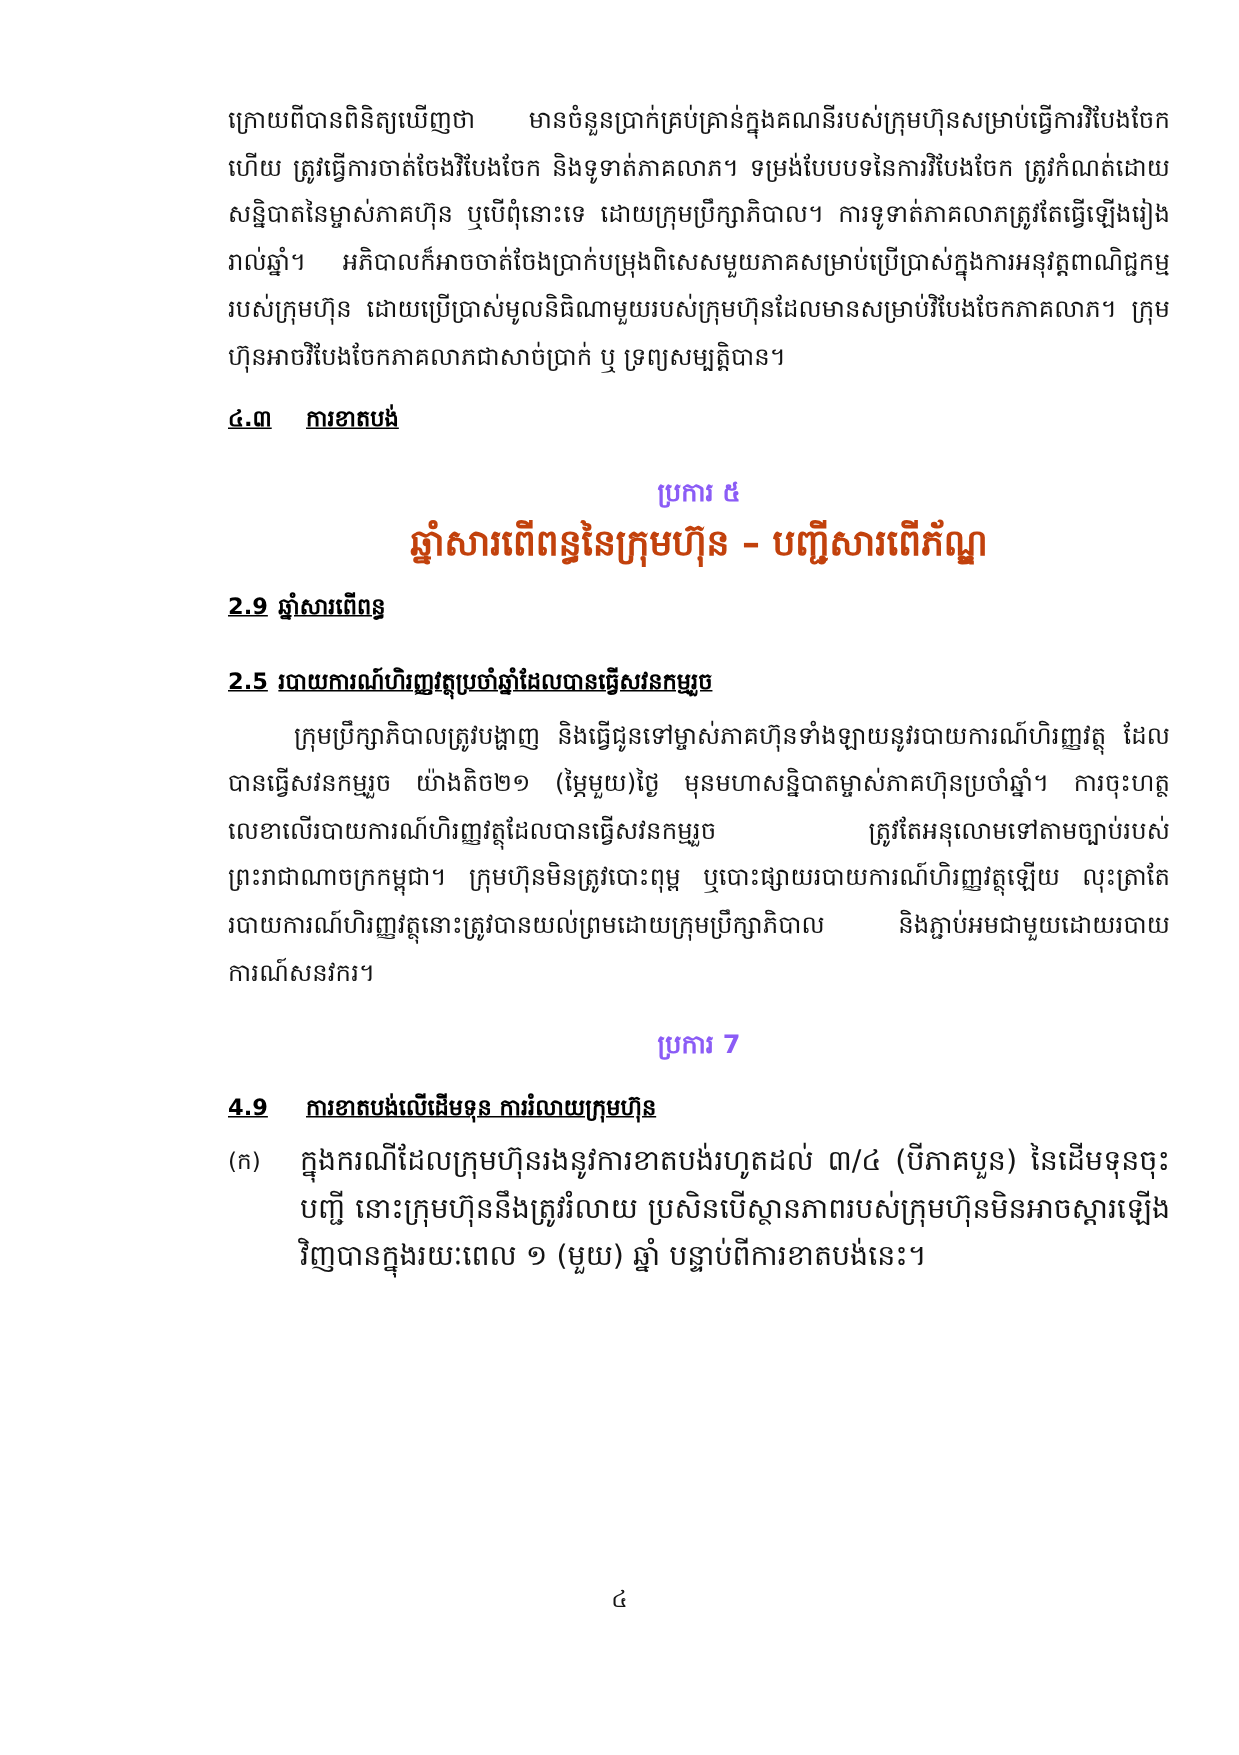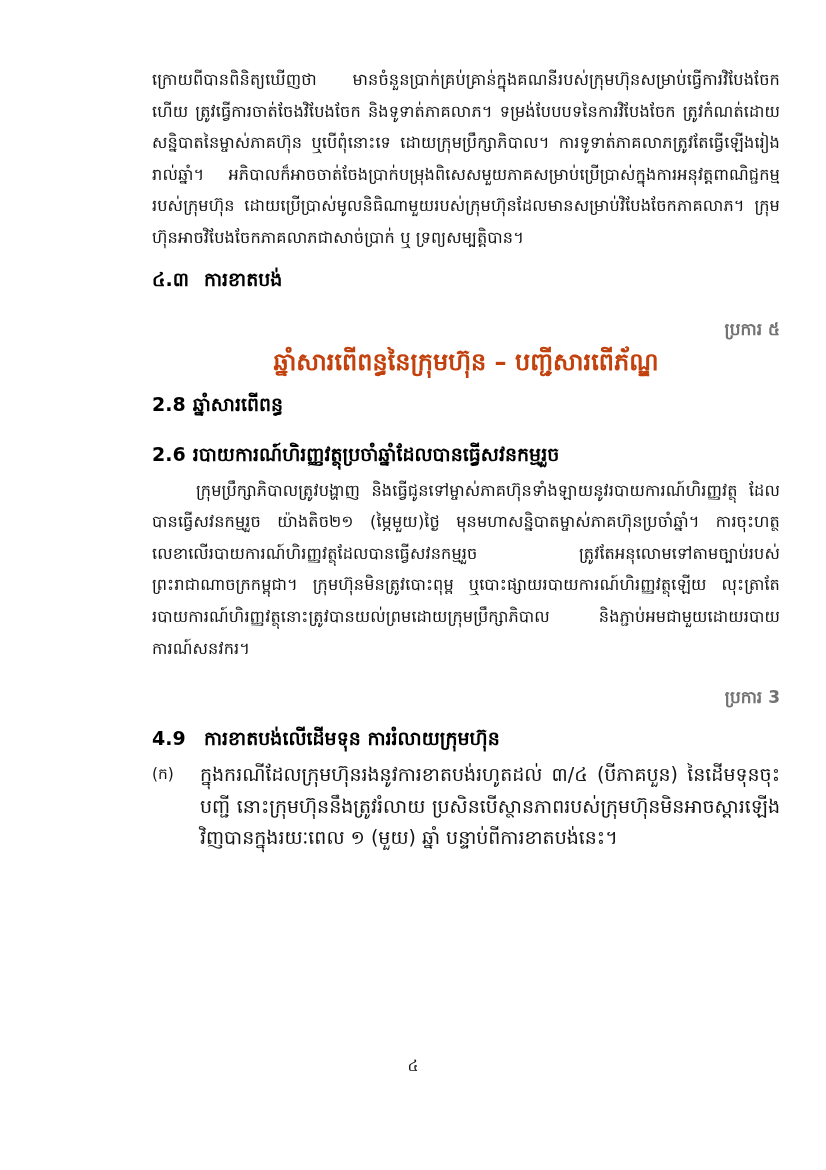--- a/index.html
+++ b/index.html
@@ -41,25 +41,26 @@
   }
 
   .para.indent {
     text-indent: 44px;
   }
 
   
   .subhead {
     display: flex;
     align-items: baseline;
-    font-size: 19px;
+    font-size: 15px;
     font-weight: bold;
     line-height: 30px;
     color: #000000;
     margin: 0;
+    text-decoration: underline;
   }
 
   .subhead .num {
     flex: 0 0 auto;
     min-width: 52px;
     font-weight: bold;
   }
 
   .subhead .txt {
     flex: 1 1 auto;
@@ -76,22 +77,21 @@
   .article {
     text-align: center;
     margin: 0;
   }
 
   .article .art-label {
     font-size: 17px;
     font-weight: bold;
     line-height: 31px;
     display: block;
-    color: #737373;
-    text-align: right;
+    color: #8b5cf6;
   }
 
   .article .art-title {
     font-size: 24px;
     font-weight: bold;
     line-height: 34px;
     display: block;
     color: #c2410c;
   }
 
@@ -157,42 +157,42 @@
     <div class="sp-14"></div>
 
     <div class="article">
       <span class="art-label">ប្រការ ៥</span>
       <span class="art-title">ឆ្នាំសារពើពន្ធនៃក្រុមហ៊ុន – បញ្ជីសារពើភ័ណ្ឌ</span>
     </div>
 
     <div class="sp-10"></div>
 
     <div class="subhead tight">
-      <span class="num">2.8</span>
+      <span class="num">2.9</span>
       <span class="txt">ឆ្នាំសារពើពន្ធ</span>
     </div>
 
     <div class="sp-6"></div>
 
 
     <div class="sp-14"></div>
 
     <div class="subhead tight">
-      <span class="num">2.6</span>
+      <span class="num">2.5</span>
       <span class="txt">របាយការណ៍ហិរញ្ញវត្ថុប្រចាំឆ្នាំដែលបានធ្វើសវនកម្មរួច</span>
     </div>
 
     <div class="sp-6"></div>
 
     <p class="para indent">ក្រុមប្រឹក្សាភិបាលត្រូវបង្ហាញ និងធ្វើជូនទៅម្ចាស់ភាគហ៊ុនទាំងឡាយនូវរបាយការណ៍ហិរញ្ញវត្ថុ ដែលបានធ្វើសវនកម្មរួច យ៉ាងតិច២១ (ម្ភៃមួយ)ថ្ងៃ មុនមហាសន្និបាតម្ចាស់ភាគហ៊ុនប្រចាំឆ្នាំ។ ការចុះហត្ថលេខាលើរបាយការណ៍ហិរញ្ញវត្ថុដែលបានធ្វើសវនកម្មរួច ត្រូវតែអនុលោមទៅតាមច្បាប់របស់ព្រះរាជាណាចក្រកម្ពុជា។ ក្រុមហ៊ុនមិនត្រូវបោះពុម្ព ឬបោះផ្សាយរបាយការណ៍ហិរញ្ញវត្ថុឡើយ លុះត្រាតែរបាយការណ៍ហិរញ្ញវត្ថុនោះត្រូវបានយល់ព្រមដោយក្រុមប្រឹក្សាភិបាល និងភ្ជាប់អមជាមួយដោយរបាយការណ៍សនវករ។</p>
 
     <div class="sp-18"></div>
 
     <div class="article">
-      <span class="art-label">ប្រការ 3</span>
+      <span class="art-label">ប្រការ 7</span>
     </div>
 
     <div class="sp-10"></div>
 
     <div class="subhead">
       <span class="num">4.9</span>
       <span class="txt">ការខាតបង់លើដើមទុន   ការរំលាយក្រុមហ៊ុន</span>
     </div>
 
     <div class="sp-6"></div>

